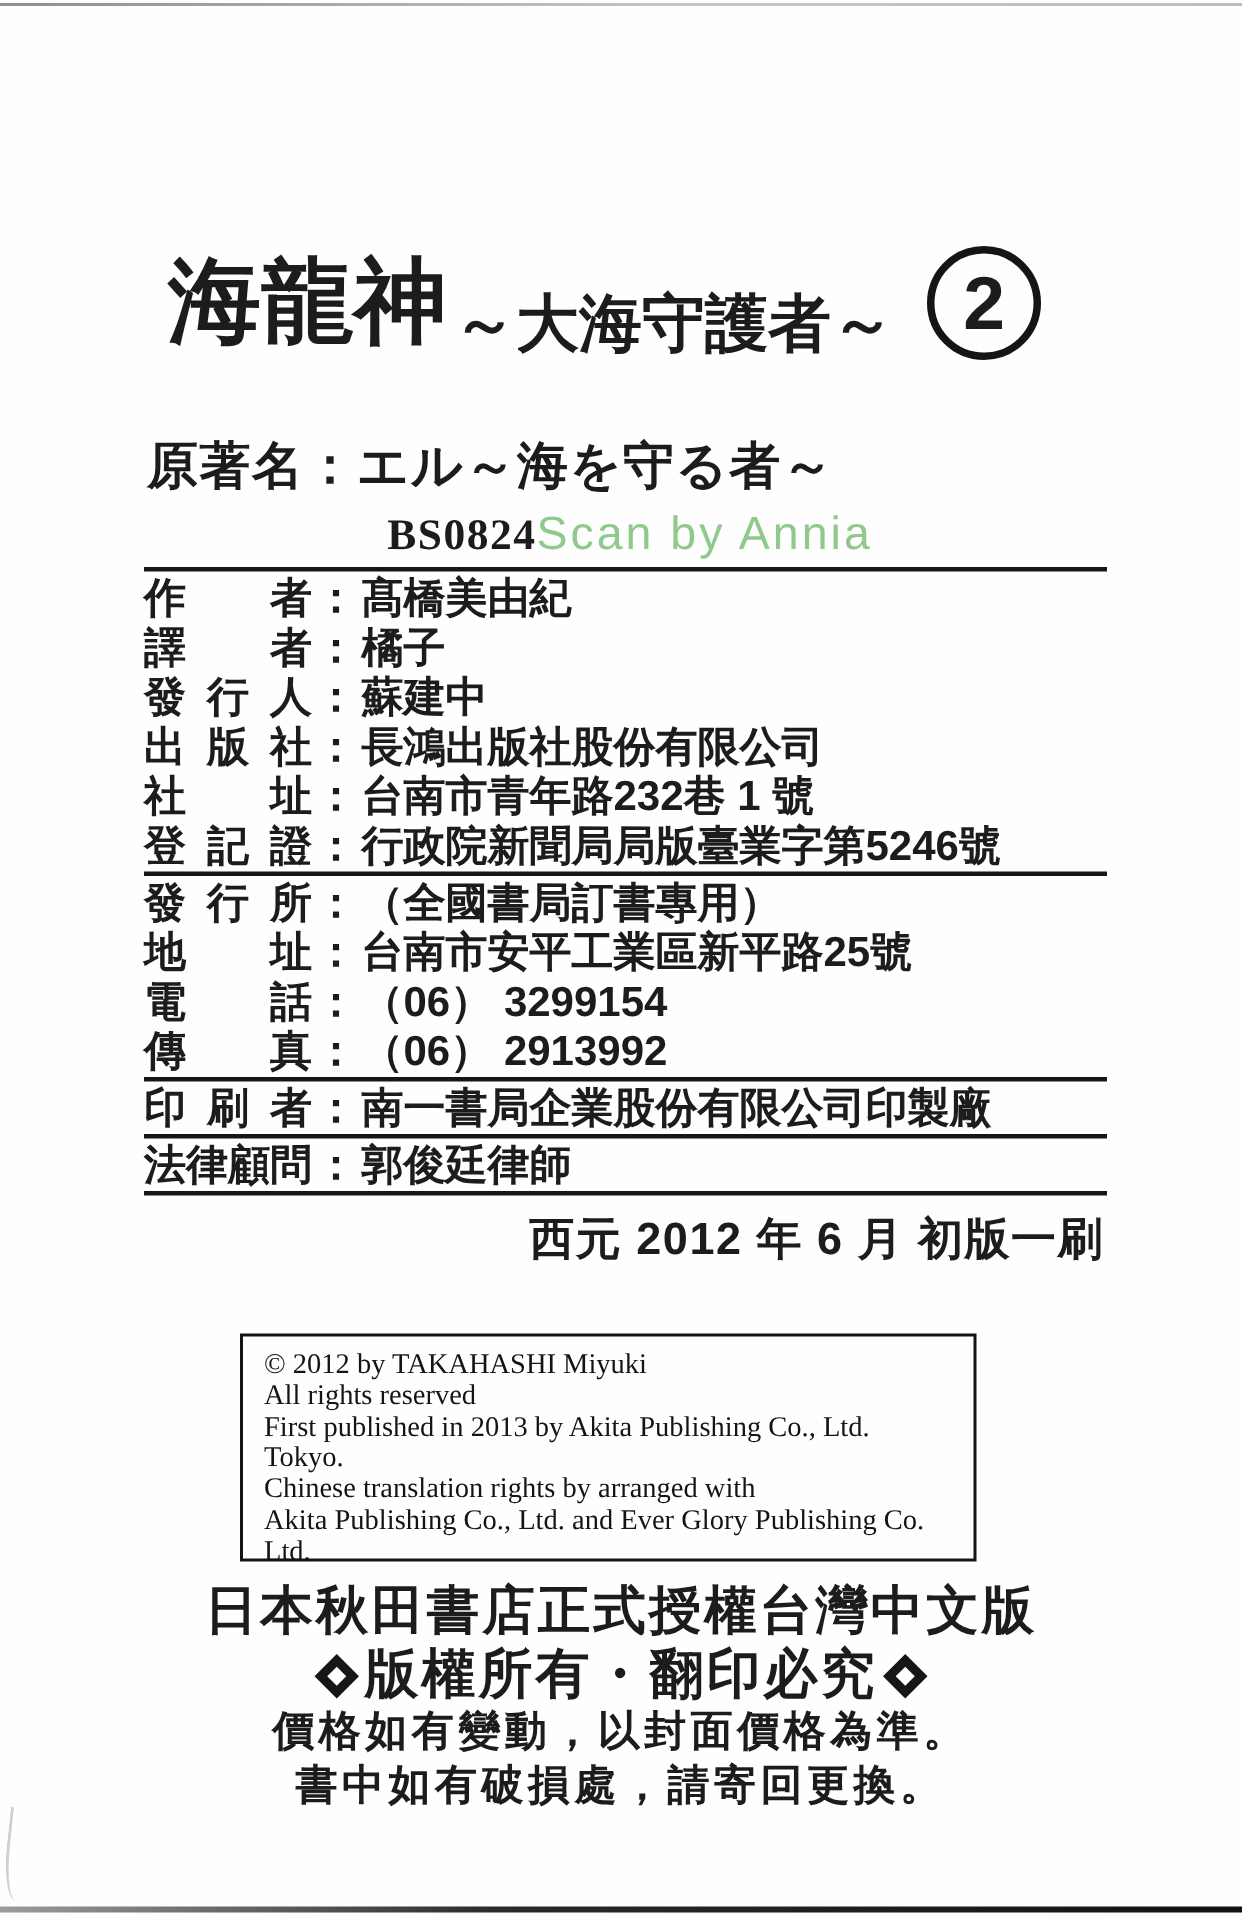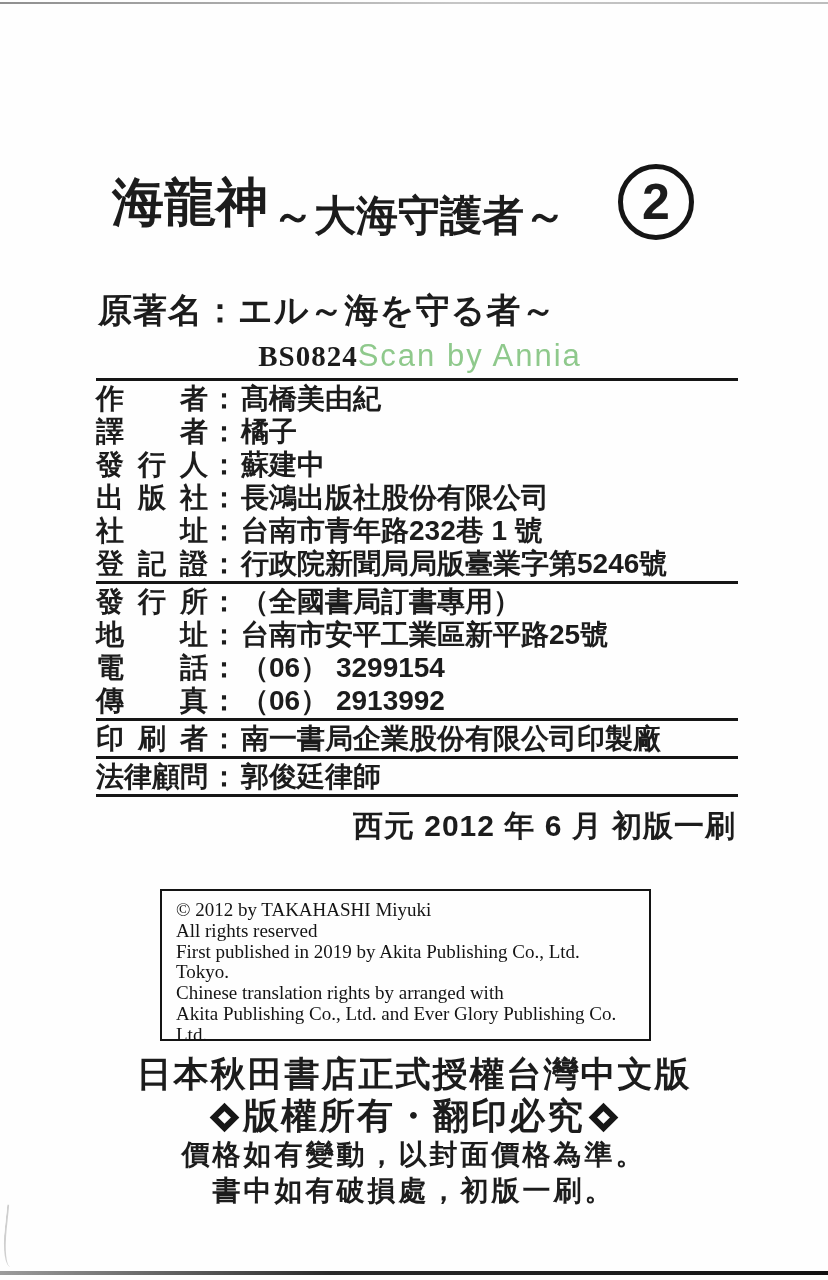--- a/index.html
+++ b/index.html
@@ -11,21 +11,21 @@
   
   .scan-line-top { position:absolute; top:2px; left:0; width:828px; height:2px;
     background:linear-gradient(to right,#8f8f8f,#c6c6c6 55%,#bdbdbd); }
   .scan-line-bottom { position:absolute; top:1271px; left:0; width:828px; height:4px;
     background:linear-gradient(to right,#9c9c9c,#2a2a2a 40%,#111111); }
   .scan-curve { position:absolute; left:4px; top:1205px; width:16px; height:62px;
     border-left:2px solid #cfcfcf; border-radius:0 0 0 60%; transform:rotate(6deg); }
 
   
   .title-row { position:absolute; left:112px; top:152px; display:flex; align-items:flex-end; white-space:nowrap; }
-  .title-main { font-size:52px; line-height:100px; font-weight:900; letter-spacing:0px; }
+  .title-main { font-size:62px; line-height:100px; font-weight:900; letter-spacing:0px; }
   .title-sub { font-size:42px; line-height:46px; font-weight:800; margin:0 0 13px 4px; }
   .volume-badge { position:absolute; left:618px; top:164px; width:76px; height:76px;
     border:5px solid #151515; border-radius:50%; display:flex; align-items:center; justify-content:center;
     font-size:50px; font-weight:600; background:#fefefe; }
 
   .original-title { position:absolute; left:98px; top:288px; font-size:34px; font-weight:800; letter-spacing:1px; }
 
   .code-row { position:absolute; left:100px; top:338px; width:640px; display:flex; align-items:baseline;justify-content:center; }
   .code { font-family:"Liberation Serif", serif; font-size:29px; letter-spacing:1px; font-weight:600; }
   .scan-credit { font-size:31px; font-weight:400; letter-spacing:2px; color:#8fc98c; }
@@ -190,30 +190,30 @@
             <span class="val">郭俊廷律師</span>
           </div>
         </div>
       </div>
     <div class="edition-line">西元 2012 年 6 月  初版一刷</div>
   </div>
 
   <div class="copyright-box">
       <div class="cline">© 2012 by TAKAHASHI Miyuki</div>
       <div class="cline">All rights reserved</div>
-      <div class="cline">First published in 2019 by Akita Publishing Co., Ltd. Tokyo.</div>
+      <div class="cline">First published in 2013 by Akita Publishing Co., Ltd. Tokyo.</div>
       <div class="cline">Chinese translation rights by arranged with</div>
       <div class="cline">Akita Publishing Co., Ltd. and Ever Glory Publishing Co. Ltd.</div>
     </div>
 
   <div class="footer">
     <div class="license-line">日本秋田書店正式授權台灣中文版</div>
     <div class="rights-line">
       <span class="diamond-icon"></span><span>版權所有・翻印必究</span><span class="diamond-icon"></span>
     </div>
     <div class="notice-line">價格如有變動，以封面價格為準。</div>
-    <div class="notice-line">書中如有破損處，初版一刷。</div>
+    <div class="notice-line">書中如有破損處，請寄回更換。</div>
   </div>
 
   <div class="scan-line-bottom"></div>
   <div class="scan-curve"></div>
 
 </div>
 
 </body></html>

